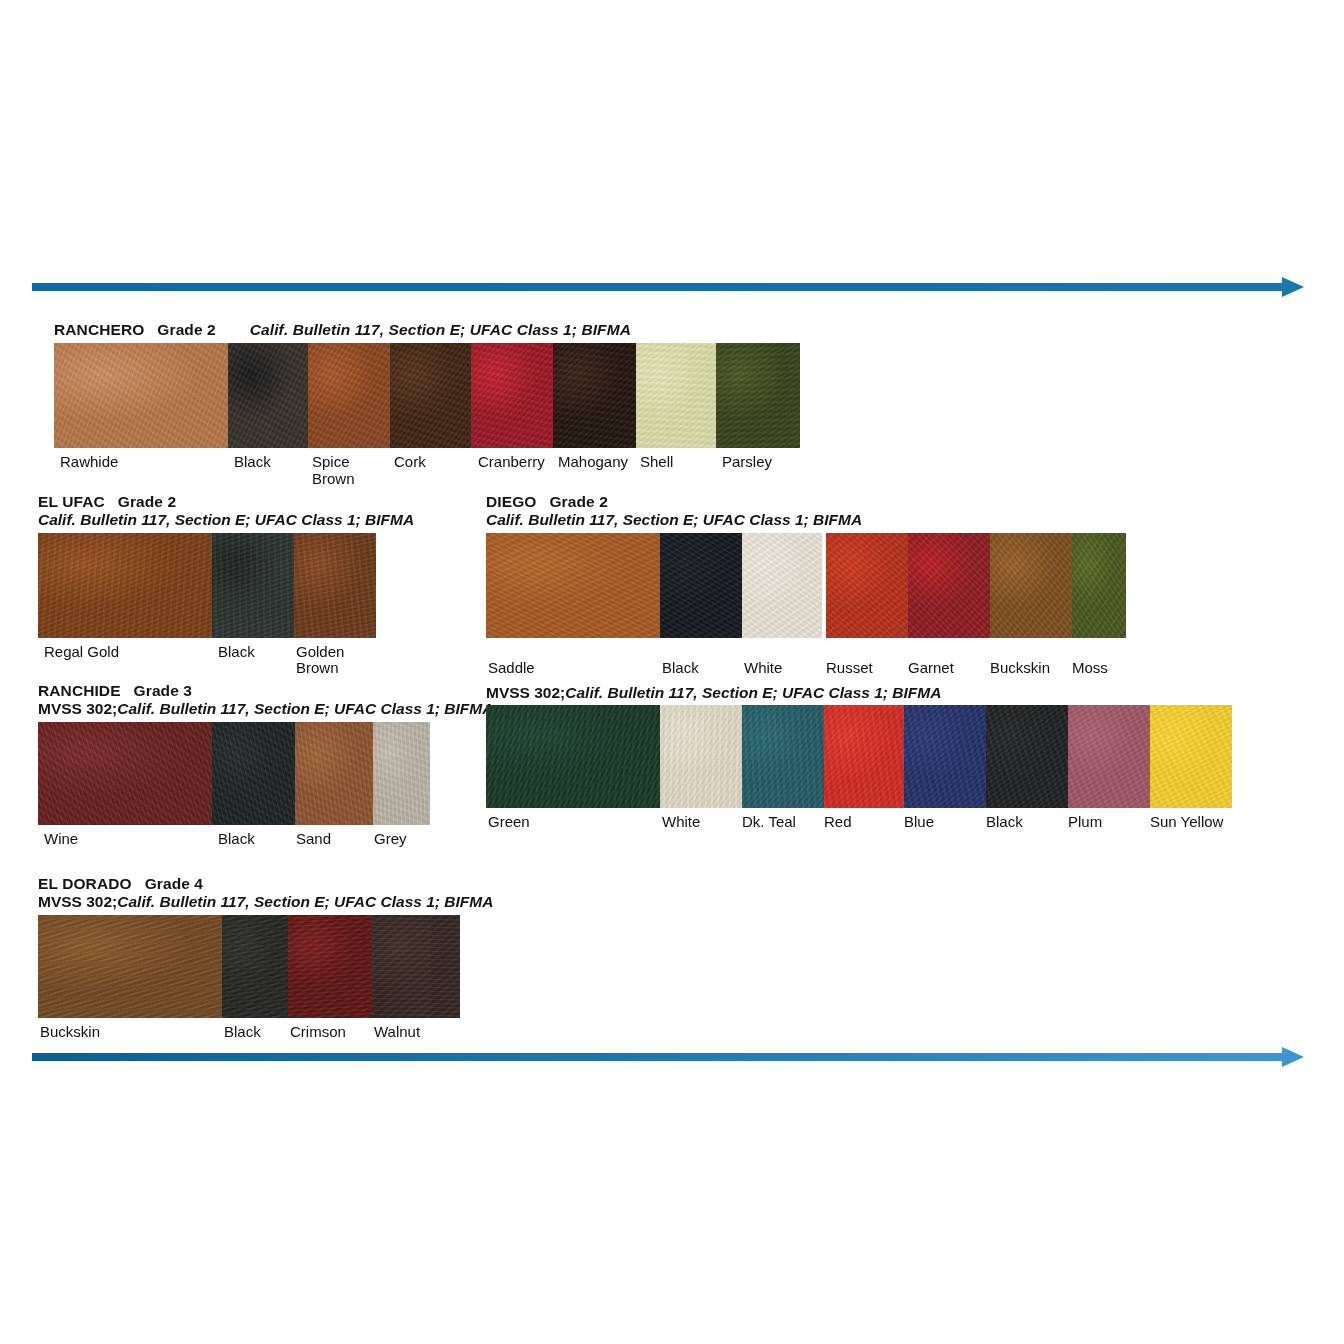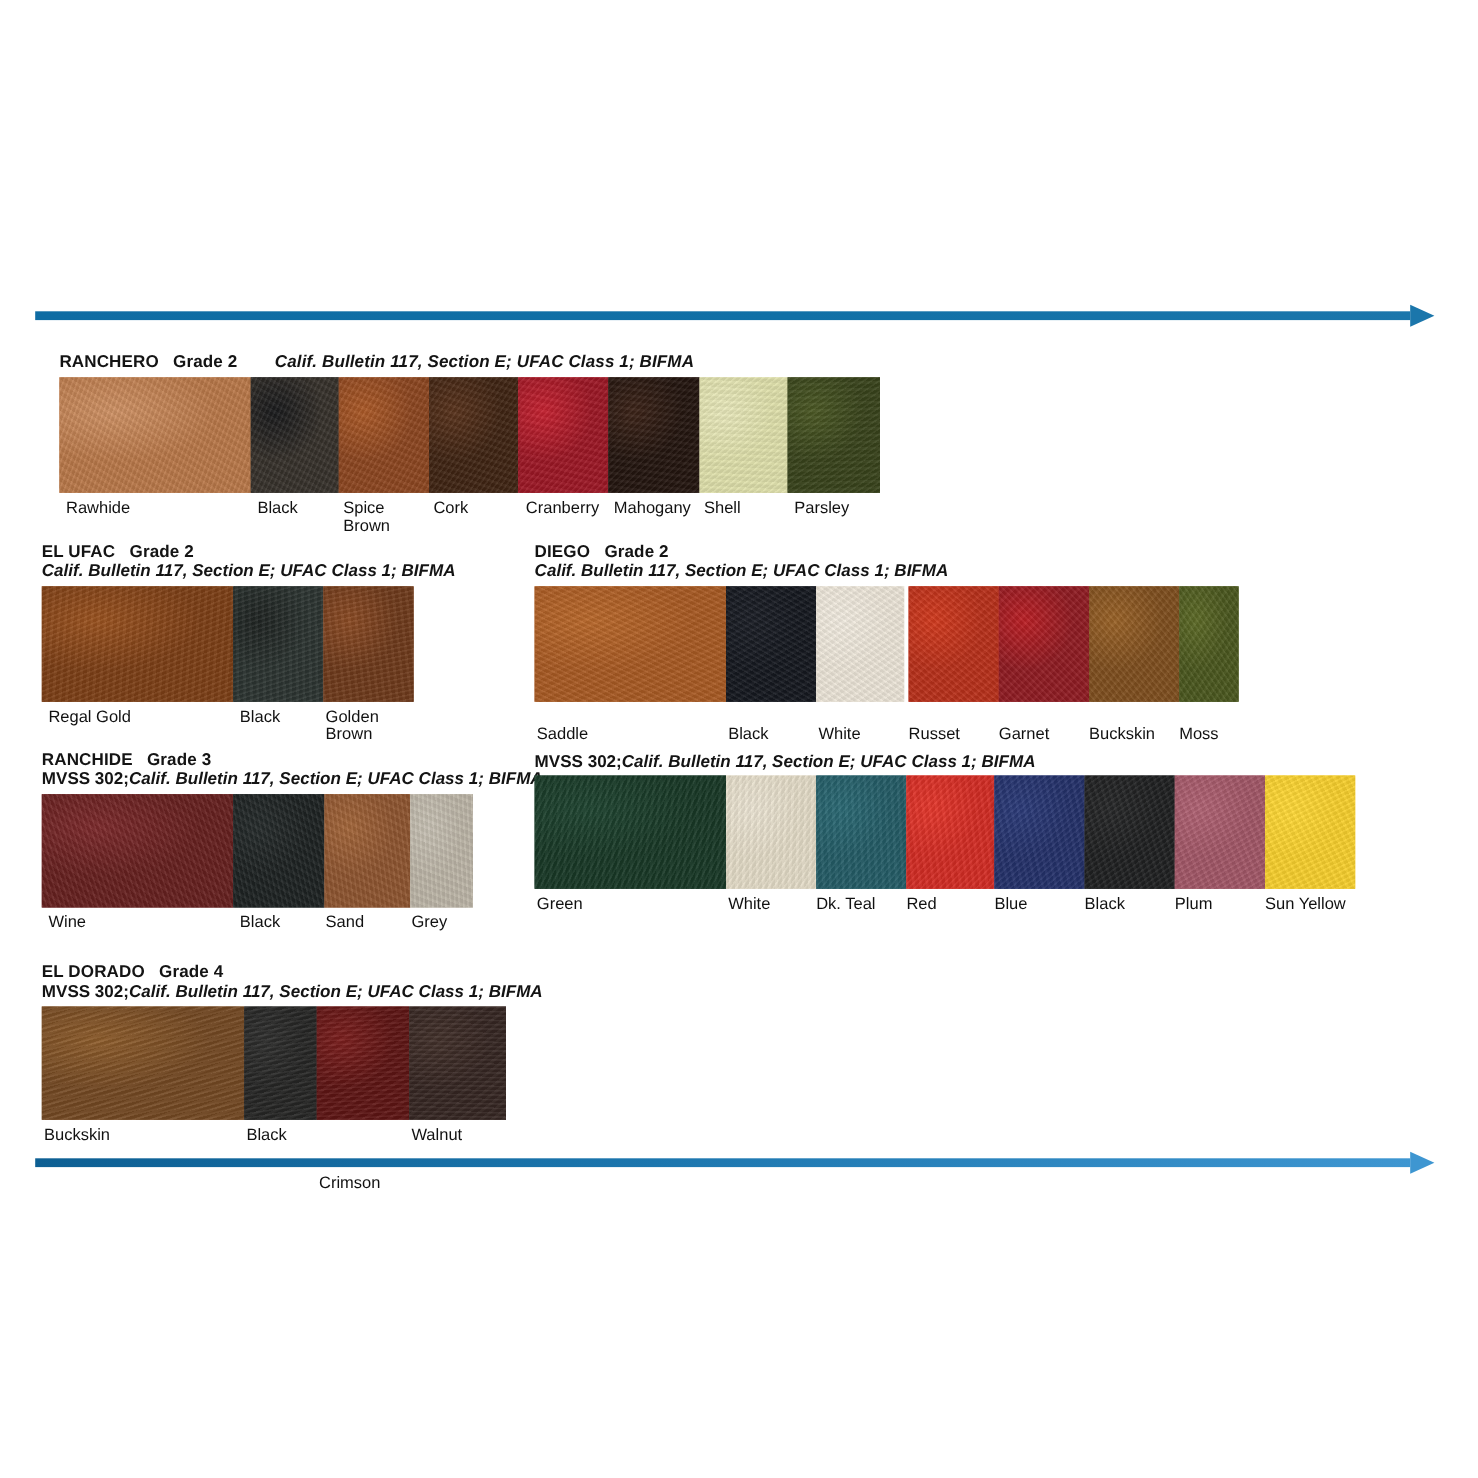--- a/index.html
+++ b/index.html
@@ -347,21 +347,21 @@
         <div class="swatch" style="position: absolute; left: 250px; width: 84px; top: 0px; bottom: 0px;">
           <div class="tex" style="background: repeating-linear-gradient(356deg, rgba(255, 255, 255, 0.055) 0px, rgba(255, 255, 255, 0.055) 1px, rgba(0, 0, 0, 0.05) 2px, rgba(0, 0, 0, 0.05) 4px), repeating-linear-gradient(148deg, rgba(255, 255, 255, 0.04) 0px, rgba(255, 255, 255, 0.04) 2px, rgba(0, 0, 0, 0.043) 3px, rgba(0, 0, 0, 0.043) 6px), radial-gradient(70% 55% at 28% 30%, rgb(123, 30, 29) 0%, rgb(94, 21, 20) 78%), linear-gradient(160deg, rgb(123, 30, 29) 0%, rgb(94, 21, 20) 100%);"></div>
         </div>
         <div class="swatch" style="position: absolute; left: 334px; width: 88px; top: 0px; bottom: 0px;">
           <div class="tex" style="background: repeating-linear-gradient(181deg, rgba(255, 255, 255, 0.055) 0px, rgba(255, 255, 255, 0.055) 1px, rgba(0, 0, 0, 0.05) 2px, rgba(0, 0, 0, 0.05) 4px), repeating-linear-gradient(143deg, rgba(255, 255, 255, 0.04) 0px, rgba(255, 255, 255, 0.04) 2px, rgba(0, 0, 0, 0.043) 3px, rgba(0, 0, 0, 0.043) 6px), radial-gradient(70% 55% at 28% 30%, rgb(66, 48, 42) 0%, rgb(53, 38, 34) 78%), linear-gradient(160deg, rgb(66, 48, 42) 0%, rgb(53, 38, 34) 100%);"></div>
         </div>
       </div>
     <div class="label-row" id="labels-el-dorado" style="height: 40px; margin-top: 6px; width: 422px;">
         <div class="sw-label" style="left: 2px; top: 0px;"><span>Buckskin</span></div>
         <div class="sw-label" style="left: 186px; top: 0px;"><span>Black</span></div>
-        <div class="sw-label" style="left: 252px; top: 0px; margin-top: 44px;"><span>Crimson</span></div>
+        <div class="sw-label" style="left: 252px; top: 0px;"><span>Crimson</span></div>
         <div class="sw-label" style="left: 336px; top: 0px;"><span>Walnut</span></div>
       </div>
   </div>
 
   <div class="arrow-rule arrow-bottom" style="left:32px; top:1044px; width:1272px;">
     <div class="bar"></div>
     <div class="head"></div>
   </div>
 
 </div>

